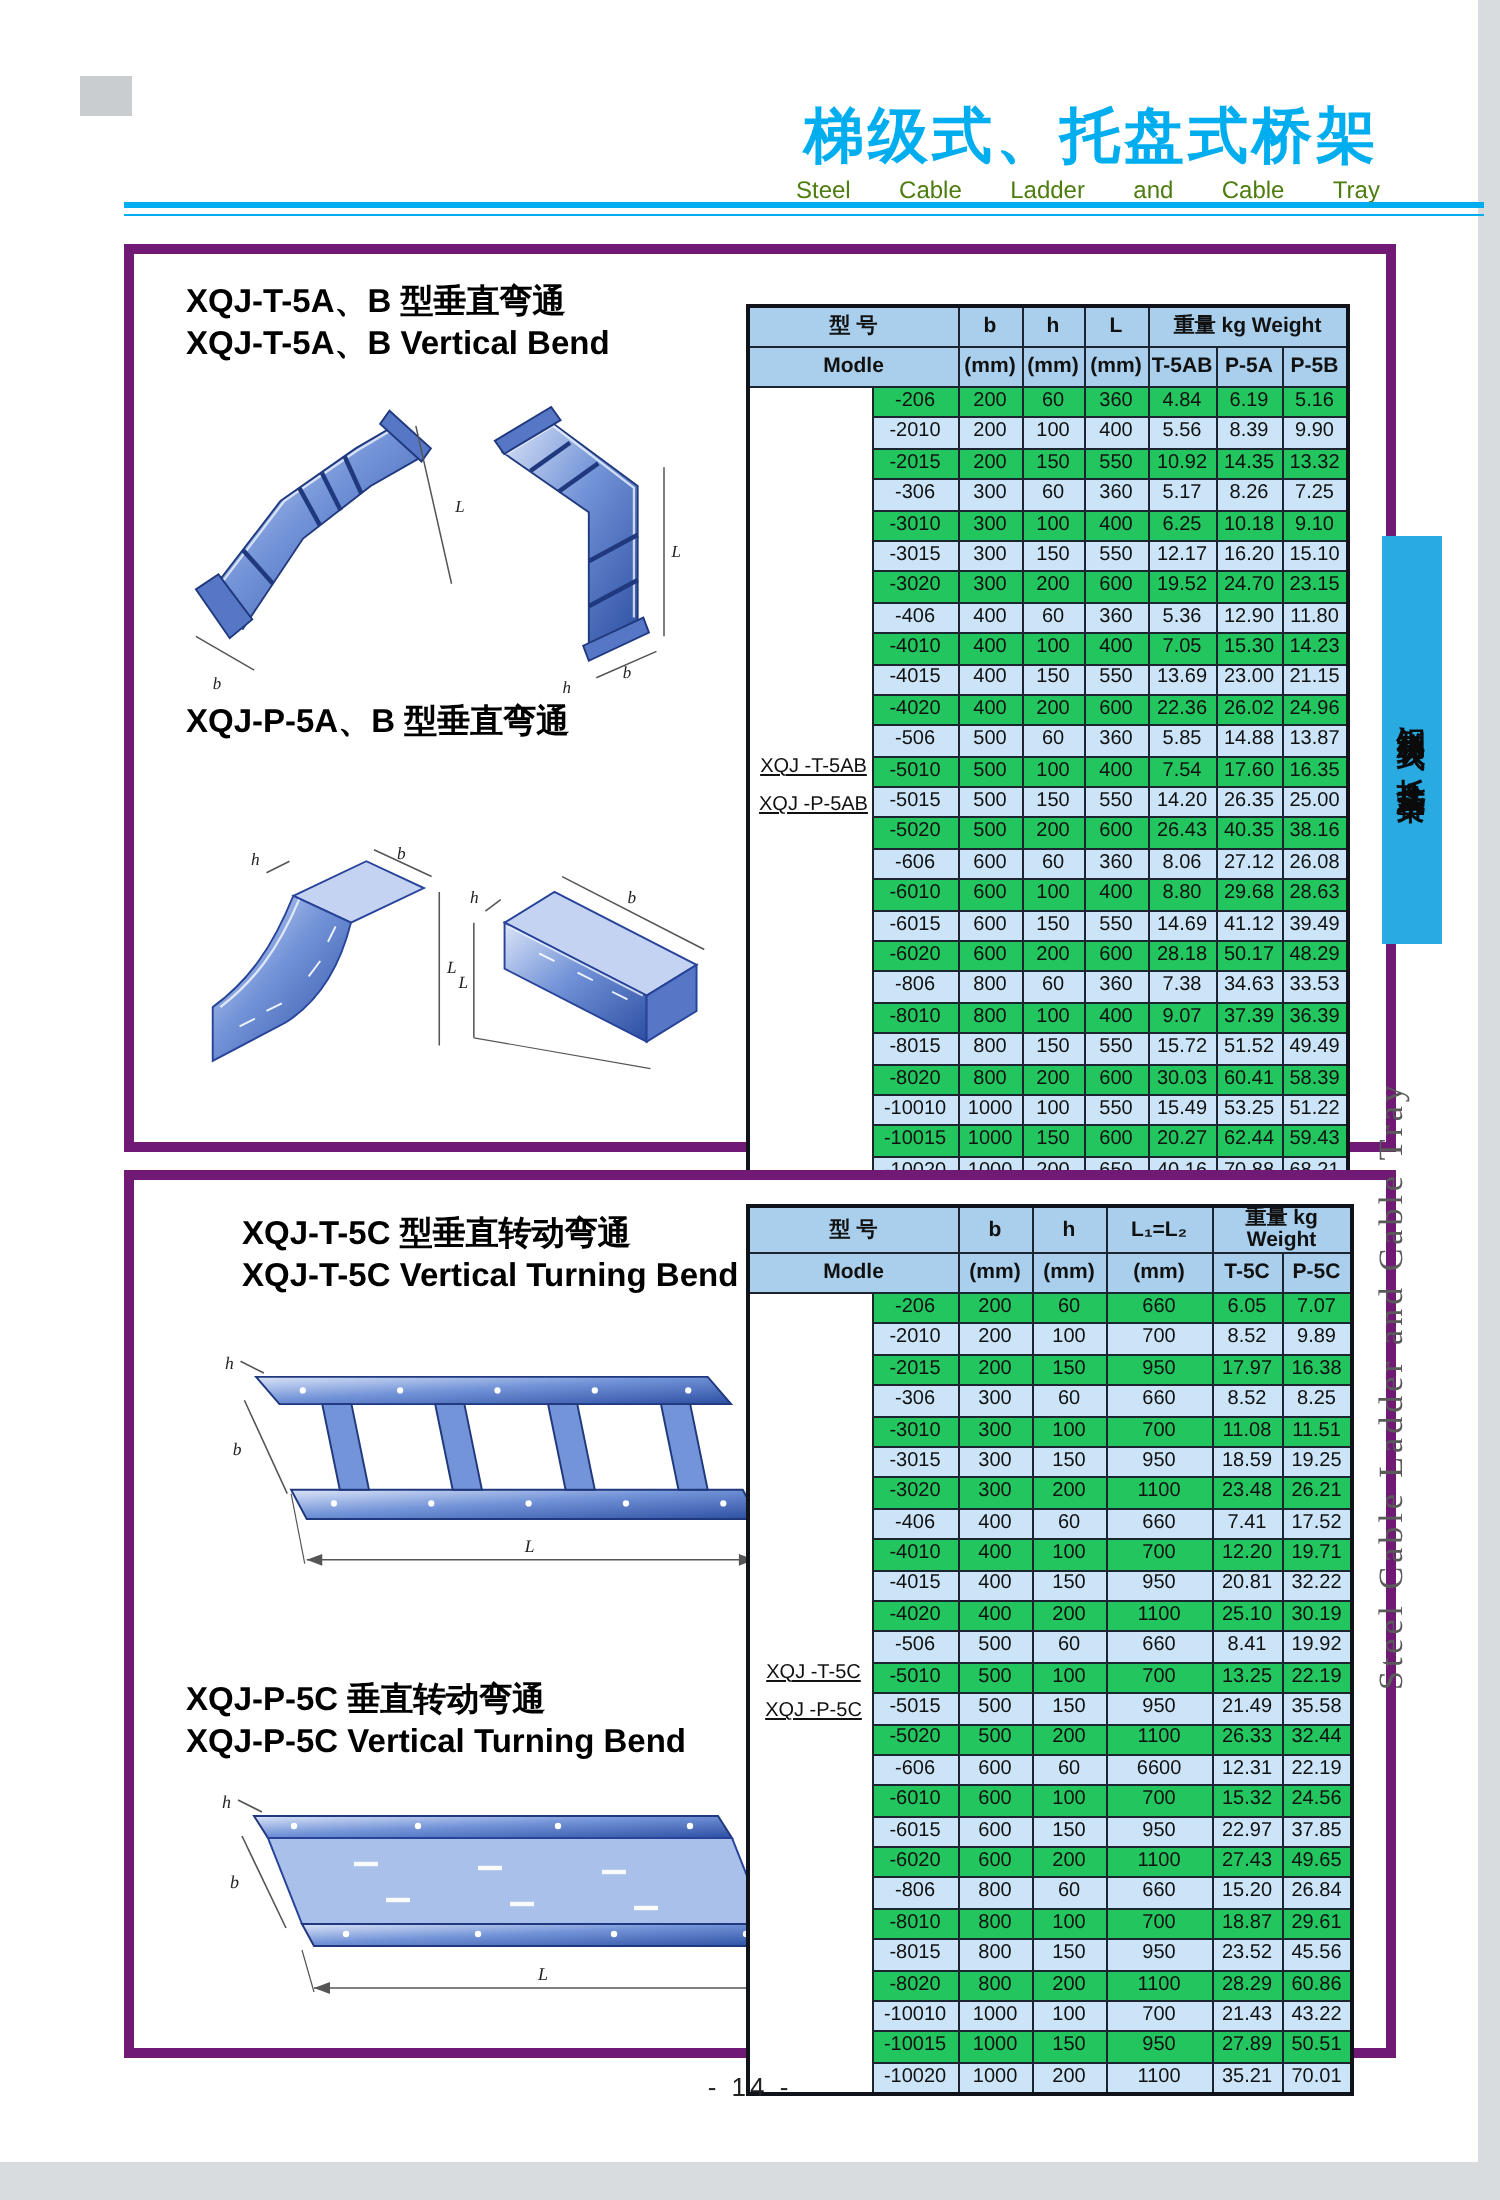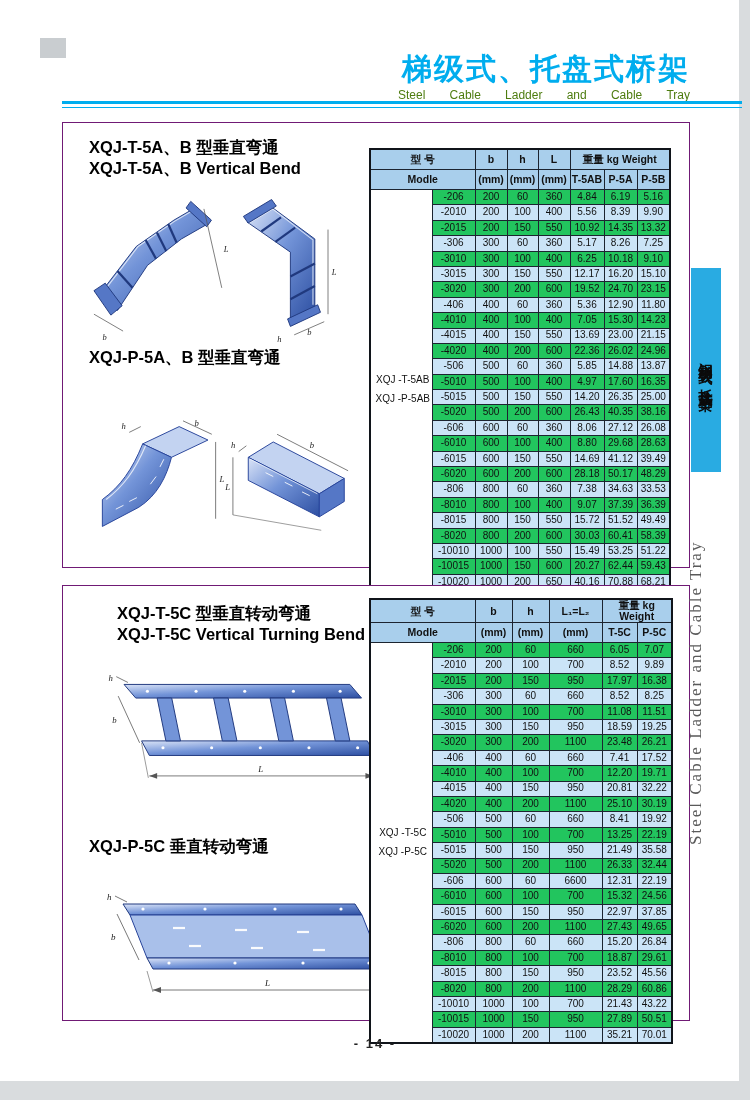--- a/index.html
+++ b/index.html
@@ -12,44 +12,44 @@
   #corner-mark{left:40px;top:38px;width:26px;height:20px;background:#c9cdd0;}
   #edge-right{right:0;top:0;width:11px;height:1100px;background:#d9dcde;}
   #edge-bottom{left:0;bottom:0;width:750px;height:19px;background:#d9dcde;}
   
   #header-block{right:60px;top:52px;width:292px;text-align:right;}
   #header-title{font-size:30px;font-weight:bold;color:var(--accent,#00adee);letter-spacing:2px;line-height:34px;white-space:nowrap;}
   #header-subtitle{display:flex;justify-content:space-between;margin-top:2px;font-size:12px;color:#4d7c0f;}
   #rule-thick{left:62px;right:8px;top:101px;height:3px;background:var(--accent,#00adee);}
   #rule-thin{left:62px;right:8px;top:107px;height:1px;background:var(--accent,#00adee);}
   
-  .section-box{border:1px solid #701a75;background:#fff;}
+  .section-box{border:5px solid #701a75;background:#fff;}
   #box1{left:62px;top:122px;width:626px;height:444px;}
   #box2{left:62px;top:585px;width:626px;height:434px;}
   .product-title{font-weight:bold;font-size:16.5px;line-height:21px;color:#000;white-space:nowrap;}
   
   table.spec{border-collapse:collapse;table-layout:fixed;border:2px solid #10141a;background:#22c55e;}
   table.spec th,table.spec td{
     border:1px solid #1c2430;text-align:center;padding:0;overflow:hidden;
     font-size:10px;line-height:1.05;vertical-align:middle;
   }
   table.spec thead th{background:var(--table_header_bg,#a9cfec);font-weight:bold;height:19px;font-size:10.5px;}
   table.spec tbody td{height:14.4px;}
   table.spec tbody tr.stripe td{background:var(--table_stripe_bg,#cbe4f7);}
-  td.model-cell{background:#fff !important;font-size:10.5px;text-align:center;padding-left:3px !important;}
+  td.model-cell{background:#fff !important;font-size:10.5px;text-align:center;padding-left:3px !important;text-decoration:underline;}
   td.model-cell div{margin:9px 0;white-space:nowrap;}
   
   #sidebar-tab{left:691px;top:268px;width:30px;height:204px;background:var(--tab_blue,#29abe2);
     display:flex;align-items:center;justify-content:center;}
   #sidebar-tab span{writing-mode:vertical-rl;text-orientation:upright;font-size:14px;font-weight:bold;
     color:#0b0b0b;letter-spacing:2px;white-space:nowrap;}
   #sidebar-vtext{left:686px;top:478px;width:34px;height:430px;writing-mode:vertical-rl;transform:rotate(180deg);
     font-family:"Liberation Serif",serif;font-size:17px;color:#5a5a5a;letter-spacing:2px;white-space:nowrap;text-align:center;}
   
-  #footer-page{left:62px;top:1036px;width:626px;text-align:center;font-size:13px;letter-spacing:2px;color:#222;font-weight:bold;}
+  #footer-page{left:62px;top:1036px;width:626px;text-align:center;font-size:13px;letter-spacing:2px;color:#222;}
   
   svg text.dim{font-family:"Liberation Serif",serif;font-style:italic;font-size:9px;fill:#222;}
 </style>
 </head>
 <body>
 
 <div class="abs" id="corner-mark"></div>
 <div class="abs" id="edge-right"></div>
 <div class="abs" id="edge-bottom"></div>
 
@@ -297,21 +297,21 @@
           <td>360</td>
           <td>5.85</td>
           <td>14.88</td>
           <td>13.87</td>
         </tr>
         <tr>
           <td>-5010</td>
           <td>500</td>
           <td>100</td>
           <td>400</td>
-          <td>4.97</td>
+          <td>7.54</td>
           <td>17.60</td>
           <td>16.35</td>
         </tr>
         <tr class="stripe">
           <td>-5015</td>
           <td>500</td>
           <td>150</td>
           <td>550</td>
           <td>14.20</td>
           <td>26.35</td>
@@ -468,20 +468,21 @@
     <line x1="54" y1="74" x2="61" y2="110" stroke="#555" stroke-width="0.6"></line>
     <line x1="293" y1="89" x2="292" y2="110" stroke="#555" stroke-width="0.6"></line>
     <line x1="62" y1="108" x2="292" y2="108" stroke="#555" stroke-width="0.8"></line>
     <polygon points="62,108 70,105 70,111" fill="#555"></polygon>
     <polygon points="292,108 284,105 284,111" fill="#555"></polygon>
     <text class="dim" x="174" y="104">L</text>
   </svg>
 
   <div class="abs" style="left:26px;top:250px;">
     <div class="product-title">XQJ-P-5C 垂直转动弯通</div>
+    <div class="product-title">XQJ-P-5C Vertical Turning Bend</div>
   </div>
 
   <svg class="abs" style="left:22px;top:302px;" width="300" height="118" viewBox="0 0 300 118">
     <defs>
       <linearGradient id="gD" x1="0" y1="0" x2="1" y2="1">
         <stop offset="0" stop-color="#dbe4f7"></stop>
           <stop offset="0.45" stop-color="#7394d8"></stop>
           <stop offset="1" stop-color="#2d4fa2"></stop>
       </linearGradient>
     </defs>

